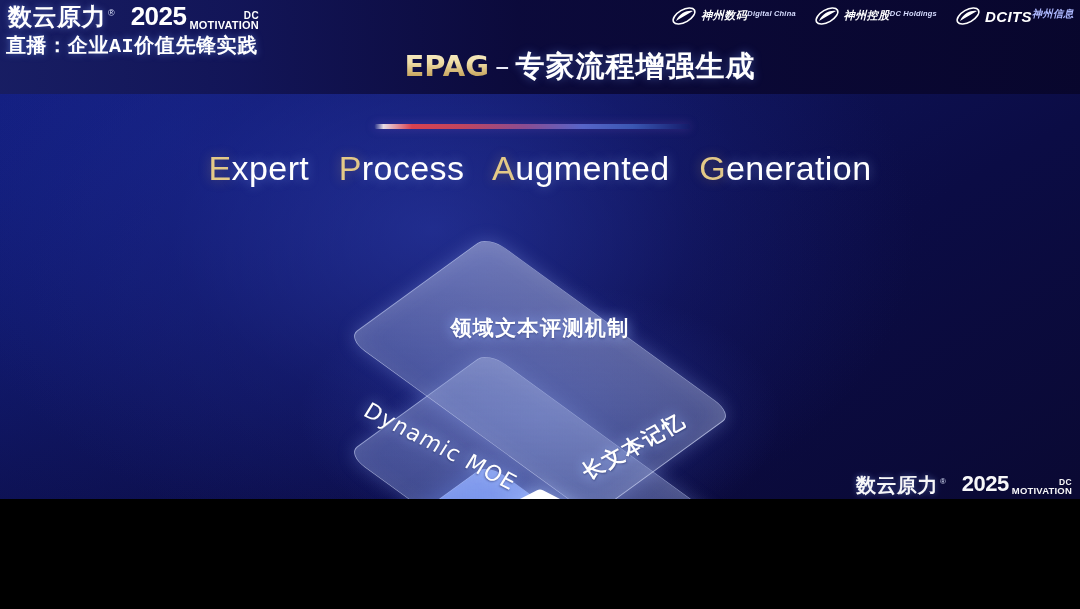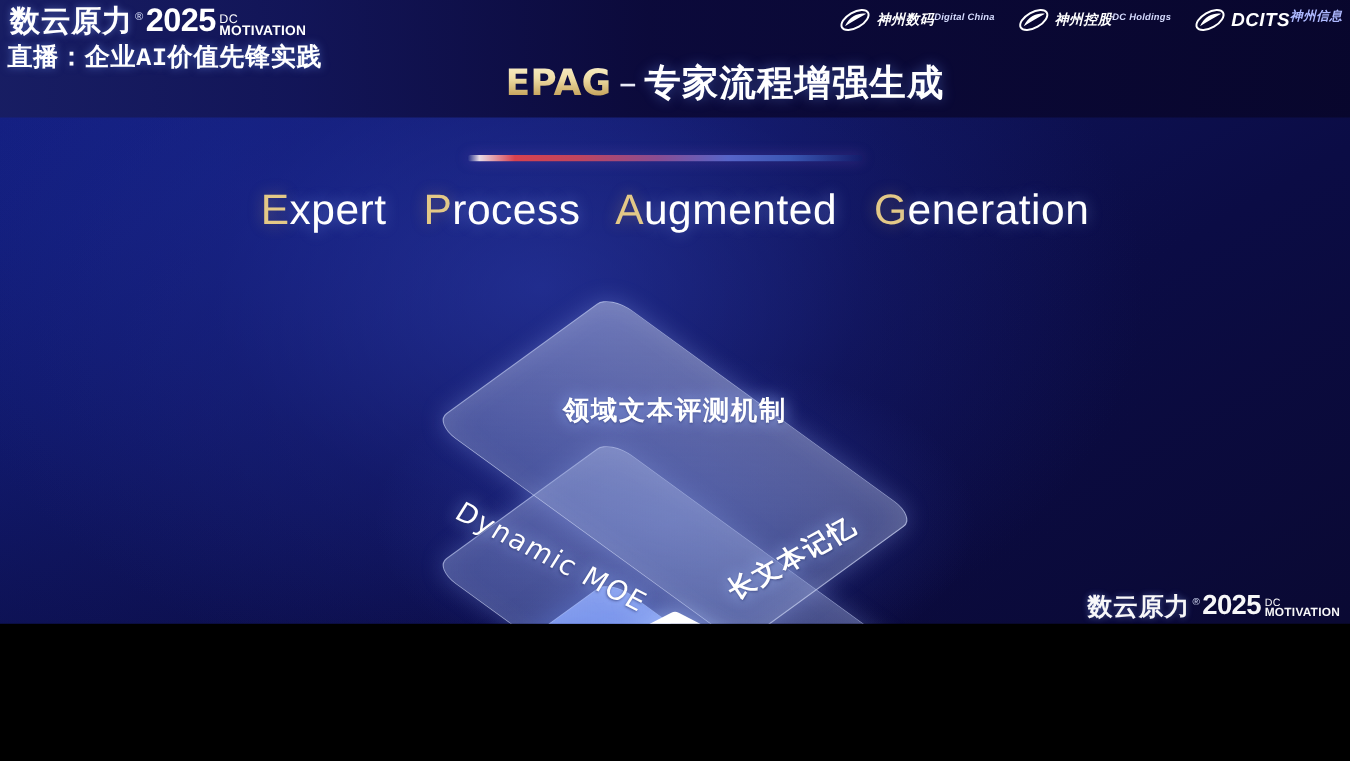--- a/index.html
+++ b/index.html
@@ -39,27 +39,27 @@
   }
   .brand-cn {
     font-size:24px; font-weight:bold; color:#ffffff;
     letter-spacing:0.5px; line-height:1;
     font-family:"DejaVu Sans","Liberation Sans",sans-serif;
     text-shadow:0 0 6px rgba(140,170,255,0.5);
   }
   .brand-reg { font-size:9px; color:#dfe6ff; position:relative; top:-11px; margin-left:1px; }
   .brand-year {
     font-size:26px; font-weight:bold; color:#ffffff; line-height:1;
-    letter-spacing:-0.5px; margin-left:1px;
+    letter-spacing:-0.5px; margin-left:15px;
   }
   .brand-dc {
     display:inline-block; line-height:0.92; margin-left:2px;
     position:relative; top:1px;
   }
-  .brand-dc .dc { display:block; font-size:10px; font-weight:normal; color:#ffffff; letter-spacing:0.3px; }
+  .brand-dc .dc { display:block; font-size:10px; font-weight:bold; color:#ffffff; letter-spacing:0.3px;text-align:right; }
   .brand-dc .mot { display:block; font-size:11px; font-weight:bold; color:#ffffff; letter-spacing:0.2px; }
 
   .live-line {
     position:absolute; left:6px; top:32px;
     font-size:20px; font-weight:bold; color:#ffffff;
     font-family:Liberation Mono, monospace;
     letter-spacing:0.6px; white-space:nowrap;
     text-shadow:0 0 7px rgba(120,160,255,0.55);
   }
 

